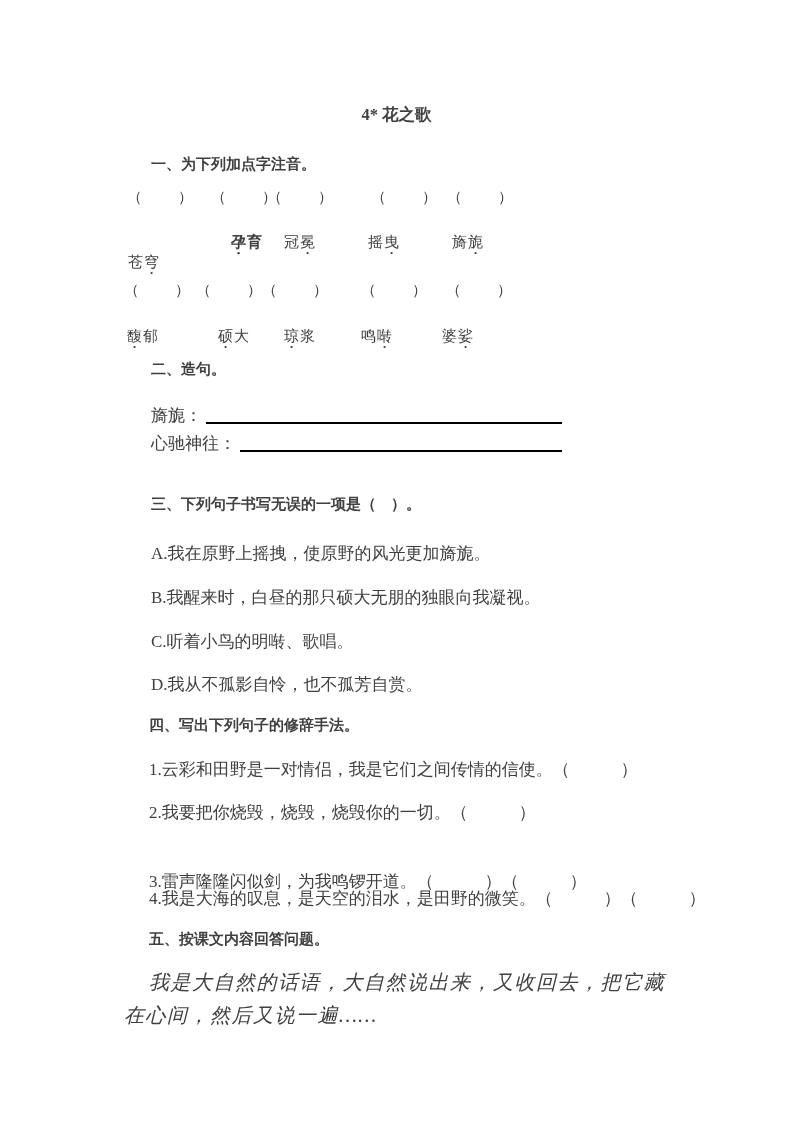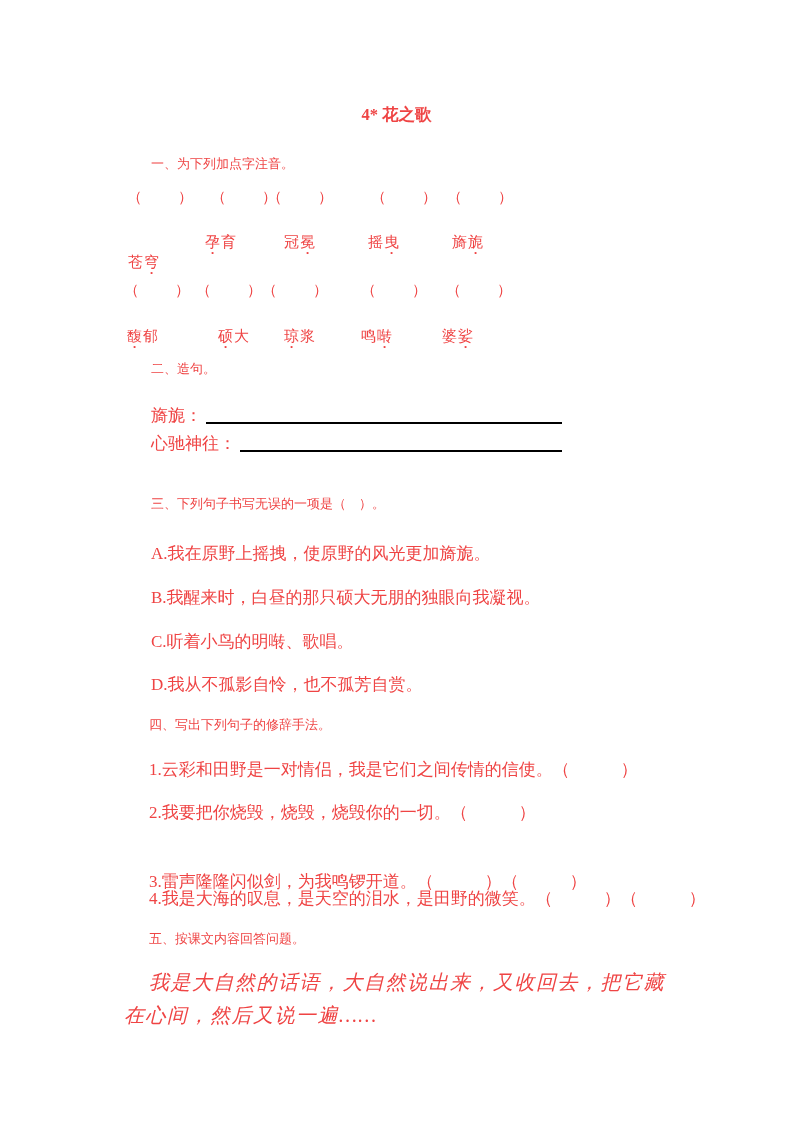--- a/index.html
+++ b/index.html
@@ -2,26 +2,26 @@
 <html><head>
 <meta charset="utf-8">
 <style>
   html,body{margin:0;padding:0;background:#e8e8e8;}
   .page{
     position:relative;
     width:793px;height:1122px;
     background:#ffffff;
     margin:0 auto;
     font-family:"Liberation Serif","DejaVu Serif",serif;
-    font-size:15px;color:#ef4444;
+    font-size:15px;color:#404040;
     overflow:hidden;
   }
   .abs{position:absolute;white-space:nowrap;}
   .title{width:100%;text-align:center;font-weight:bold;font-size:16.5px;}
-  .heading{font-weight:normal;font-size:13px;}
+  .heading{font-weight:bold;font-size:15px;}
   .body-line{font-size:17px;}
   .paren{font-size:15px;letter-spacing:2px;}
   .ch{position:relative;display:inline-block;}
   .ch.dot::after{
     content:"•";
     position:absolute;left:50%;bottom:-0.72em;
     transform:translateX(-50%);
     font-size:9px;line-height:1;
   }
   .word .ch{margin-right:1px;}
@@ -51,21 +51,21 @@
 
   <div class="abs heading" style="left:151px;top:155px;">一、为下列加点字注音。</div>
 
   <span class="abs paren" style="left:127px;top:188px;">（　　）</span>
   <span class="abs paren" style="left:211px;top:188px;">（　　）</span>
   <span class="abs paren" style="left:267px;top:188px;">（　　）</span>
   <span class="abs paren" style="left:371px;top:188px;">（　　）</span>
   <span class="abs paren" style="left:447px;top:188px;">（　　）</span>
 
   <span class="abs word" style="left:128px;top:233px;margin-top:20px;"><span class="ch">苍</span><span class="ch dot">穹</span></span>
-  <span class="abs word" style="left:205px;top:233px;"><span class="ch dot">孕</span><span class="ch">育</span></span>
+  <span class="abs word" style="left:231px;top:233px;font-weight:bold;"><span class="ch dot">孕</span><span class="ch">育</span></span>
   <span class="abs word" style="left:284px;top:233px;"><span class="ch">冠</span><span class="ch dot">冕</span></span>
   <span class="abs word" style="left:368px;top:233px;"><span class="ch">摇</span><span class="ch dot">曳</span></span>
   <span class="abs word" style="left:452px;top:233px;"><span class="ch">旖</span><span class="ch dot">旎</span></span>
 
   <span class="abs paren" style="left:124px;top:281px;">（　　）</span>
   <span class="abs paren" style="left:196px;top:281px;">（　　）</span>
   <span class="abs paren" style="left:262px;top:281px;">（　　）</span>
   <span class="abs paren" style="left:361px;top:281px;">（　　）</span>
   <span class="abs paren" style="left:446px;top:281px;">（　　）</span>
 

